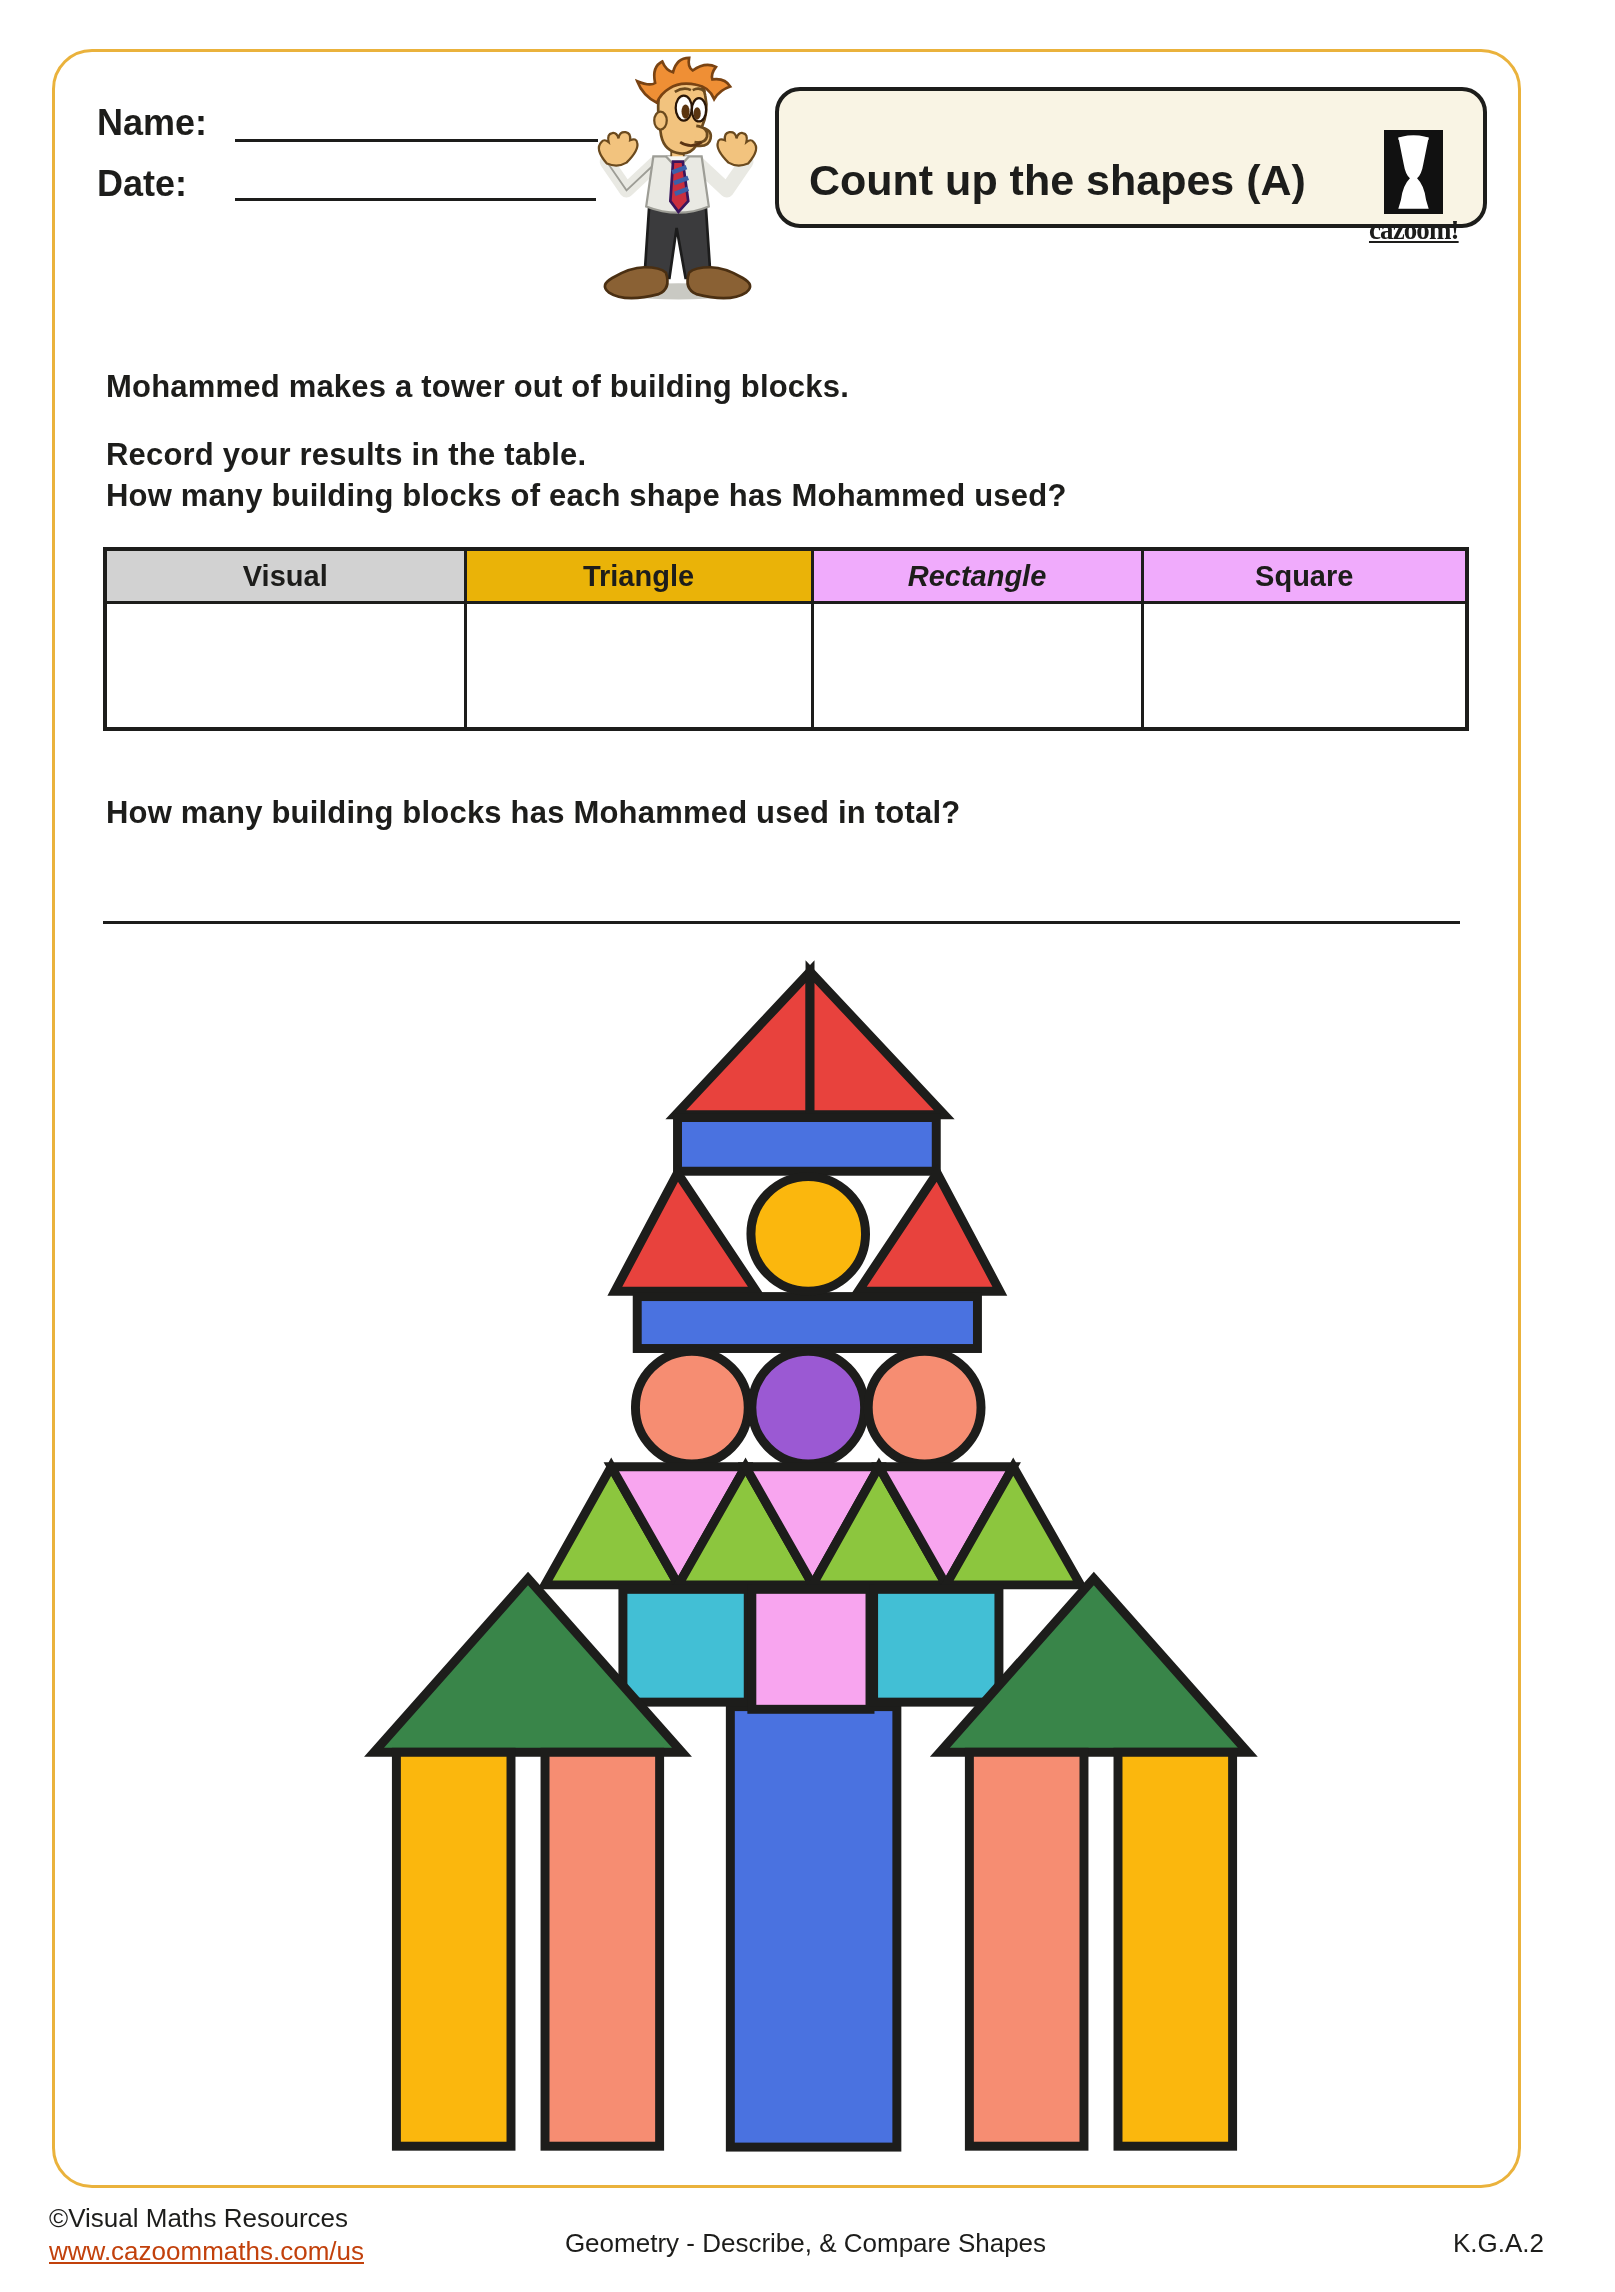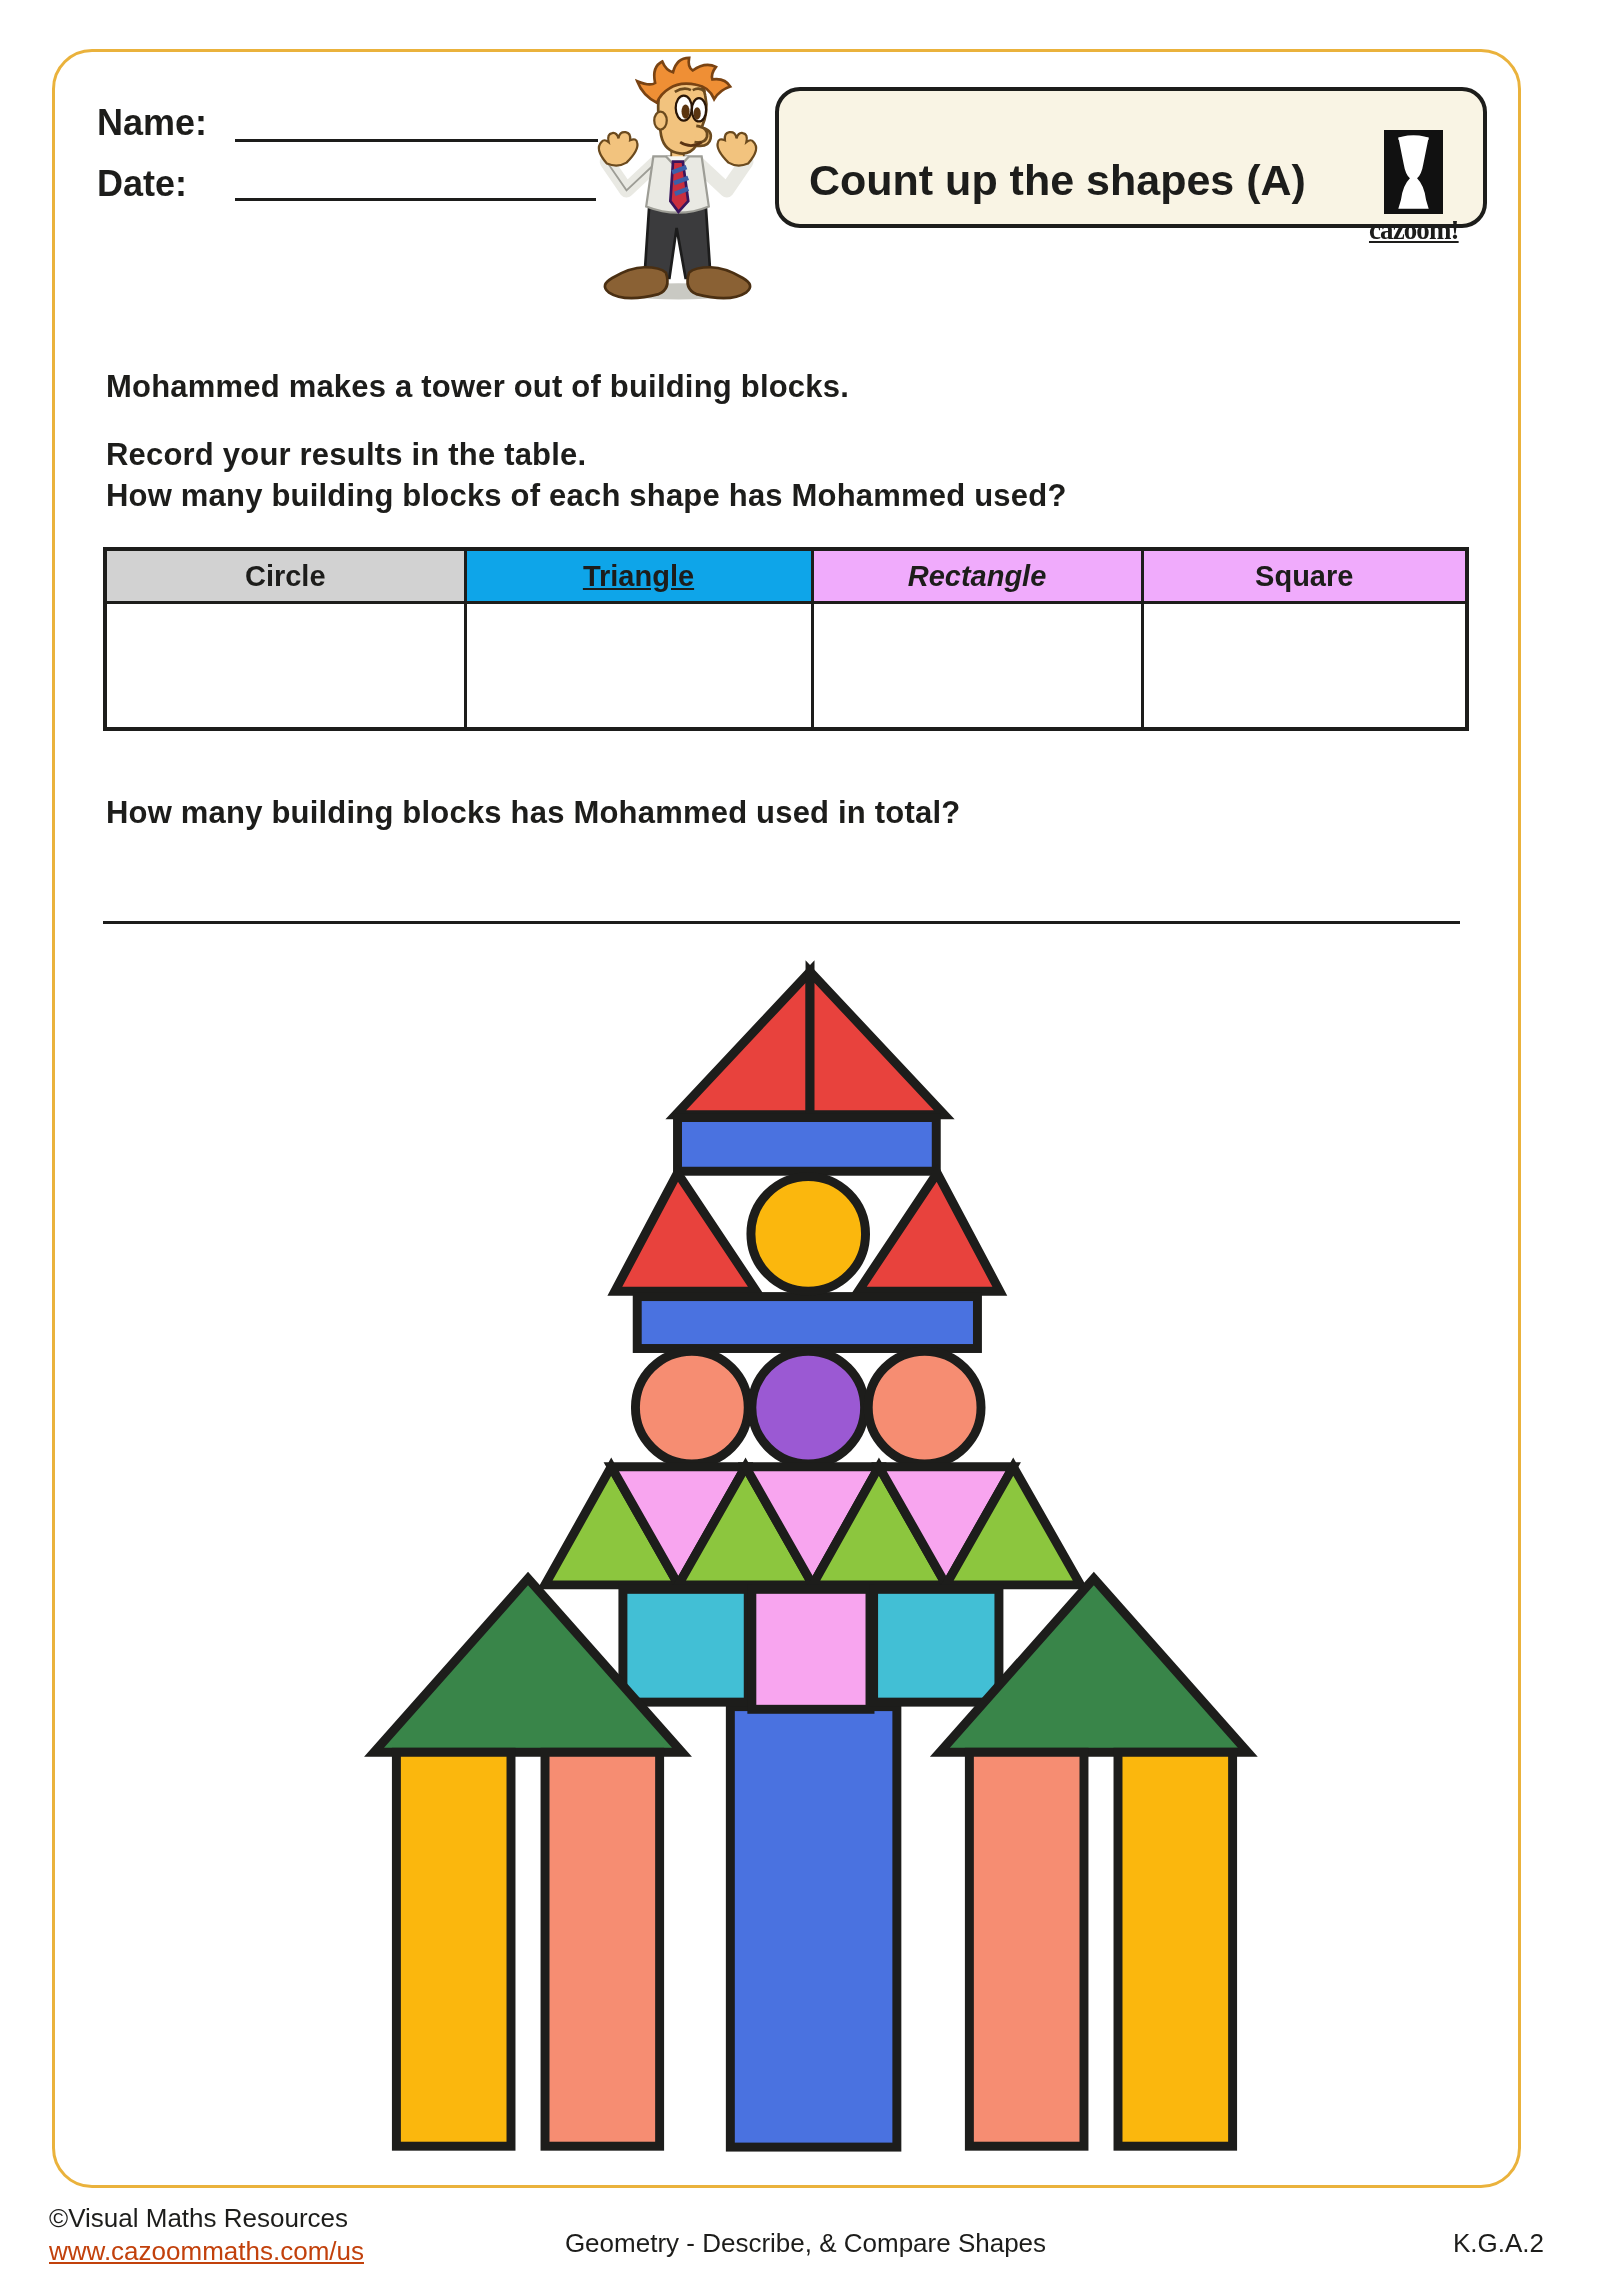--- a/index.html
+++ b/index.html
@@ -102,22 +102,22 @@
 
 <table class="counts abs" style="left:103px;top:547px;width:1363px;">
   <colgroup>
       <col style="width:360px">
       <col style="width:347px">
       <col style="width:330px">
       <col style="width:325px">
     </colgroup>
   <tbody>
       <tr>
-    <th style="background: rgb(210, 210, 210);">Circle</th>
-    <th style="background: #0ea5e9; text-decoration: underline;">Triangle</th>
+    <th style="background: rgb(210, 210, 210);">Visual</th>
+    <th style="background: #eab308;">Triangle</th>
     <th style="background: #f0abfc; font-style: italic;">Rectangle</th>
     <th style="background: #f0abfc;">Square</th>
   </tr>
   <tr>
     <td></td>
     <td></td>
     <td></td>
     <td></td>
   </tr>
 </tbody>

